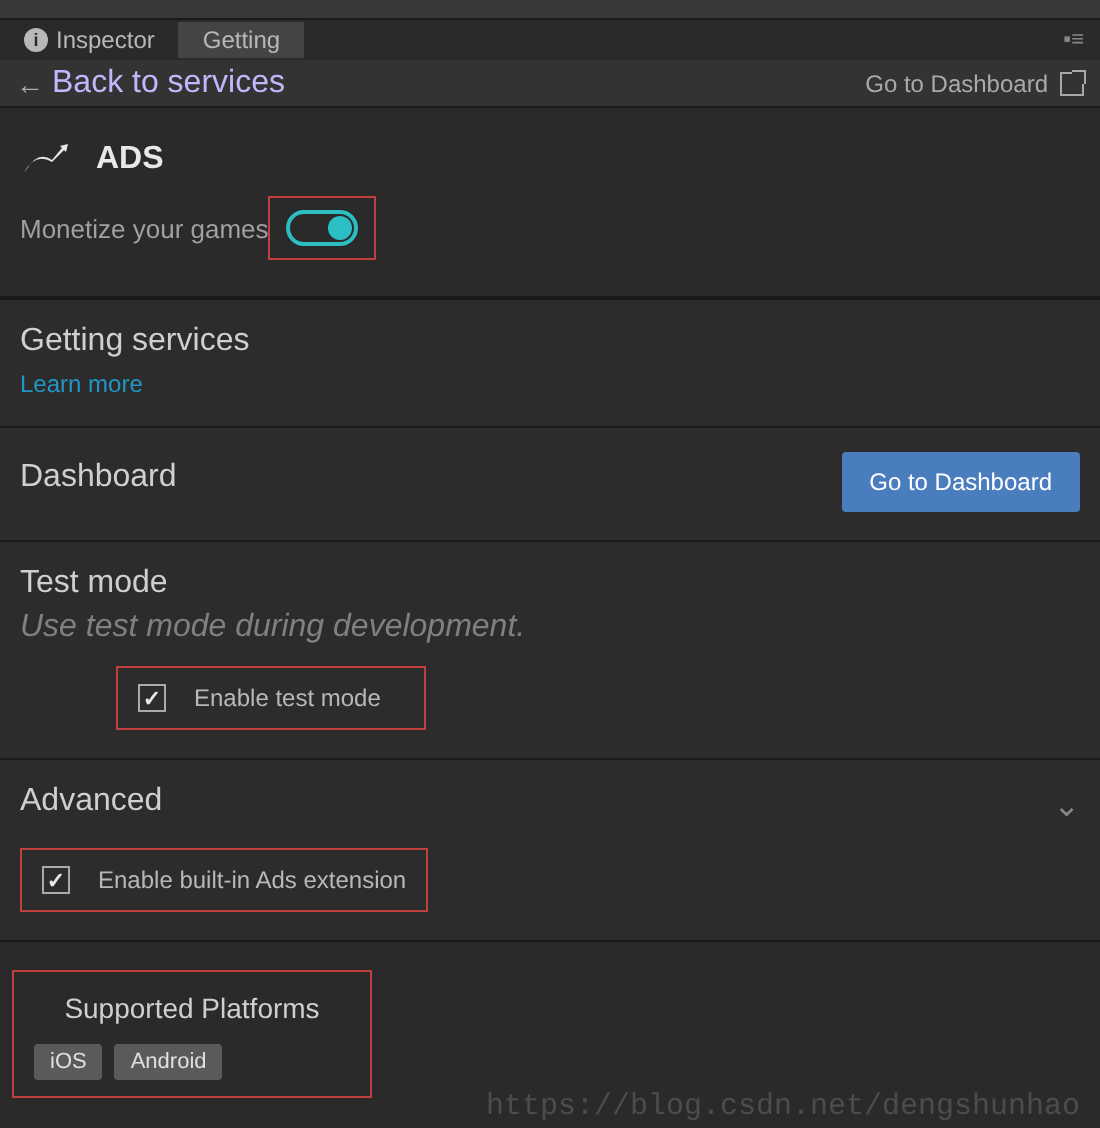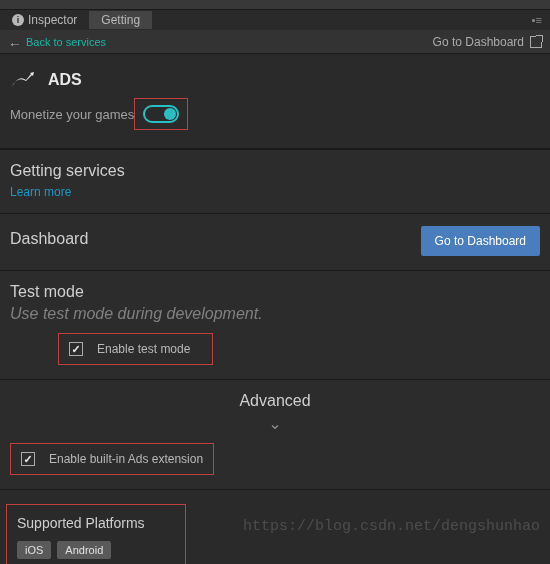--- a/index.html
+++ b/index.html
@@ -9,21 +9,21 @@
     
     .tabs-row { display: flex; height: 20px; background: #2a2a2a; align-items: center; }
     .tab { padding: 2px 12px; display: flex; align-items: center; gap: 4px; font-size: 12px; color: #b8b8b8; }
     .tab.inactive { background: #2a2a2a; }
     .tab.active { background: #444; }
     .tab .info-icon { width: 12px; height: 12px; border-radius: 50%; background: #b8b8b8; color: #2a2a2a; display: inline-flex; align-items: center; justify-content: center; font-size: 9px; font-weight: bold; }
     .tabs-right { margin-left: auto; margin-right: 8px; font-size: 11px; color: #888; }
     
     .subheader { display: flex; align-items: center; height: 24px; padding: 0 8px; background: #333; border-bottom: 1px solid #1a1a1a; }
     .back-arrow { font-size: 14px; color: #aaa; margin-right: 4px; }
-    .subheader-left { font-size: 11px; color: #14b8a6; }
+    .subheader-left { font-size: 16px; color: #c4b5fd; }
     .subheader-right { margin-left: auto; display: flex; align-items: center; gap: 6px; color: #aaa; font-size: 12px; }
     .open-icon { width: 12px; height: 12px; border: 1px solid #aaa; position: relative; }
     .open-icon::after { content: ''; position: absolute; width: 6px; height: 6px; border-top: 1px solid #aaa; border-right: 1px solid #aaa; top: -2px; right: -2px; background: #333; }
     
     .title-row { display: flex; align-items: center; padding: 14px 10px 6px; gap: 14px; }
     .title-icon { width: 24px; height: 24px; display: flex; align-items: center; justify-content: center; }
     .title-icon svg { fill: #e8e8e8; }
     .title-text { font-size: 16px; font-weight: bold; color: #e8e8e8; }
     
     .subtitle-row { display: flex; align-items: center; padding: 0 10px 18px; justify-content: flex-start; }
@@ -39,29 +39,29 @@
     
     .dashboard-row { display: flex; align-items: center; justify-content: space-between; }
     .dashboard-btn { background: #4a7dbd; color: #fff; border: none; padding: 8px 14px; font-size: 12px; border-radius: 2px; }
     
     .checkbox-row { display: flex; align-items: center; gap: 14px; border: 1px solid #c04040; padding: 8px 10px; margin-top: 10px; width: fit-content; }
     .checkbox-row.w155 { min-width: 155px; margin-left: 48px; }
     .checkbox { width: 14px; height: 14px; border: 1px solid #aaa; display: flex; align-items: center; justify-content: center; }
     .checkbox::after { content: '✓'; color: #e8e8e8; font-size: 11px; font-weight: bold; }
     .checkbox-label { font-size: 12px; color: #b8b8b8; }
     
-    .advanced-header { display: flex; align-items: center; justify-content: space-between; flex-direction: column; }
+    .advanced-header { display: flex; align-items: center; justify-content: space-between; }
     .chevron { font-size: 16px; color: #888; }
     
-    .platforms-block { border: 1px solid #c04040; padding: 10px 10px 8px; margin: 14px 6px; width: 180px; }
+    .platforms-block { border: 1px solid #c04040; padding: 10px 10px 8px; margin: 14px 6px; width: 180px; text-align: center; }
     .platforms-title { font-size: 14px; color: #cfcfcf; margin-bottom: 10px; font-weight: 300; }
     .platform-tags { display: flex; gap: 6px; }
     .tag { background: #5a5a5a; color: #e0e0e0; padding: 3px 8px; font-size: 11px; border-radius: 2px; }
     
-    .watermark { position: absolute; bottom: 29px; right: 10px; color: rgba(180,180,180,0.25); font-size: 15px; font-family: 'Courier New', monospace; }
+    .watermark { position: absolute; bottom: 2px; right: 10px; color: rgba(180,180,180,0.25); font-size: 15px; font-family: 'Courier New', monospace; }
     
     .divider { height: 1px; background: #1a1a1a; }
   </style>
 </head>
 <body>
 
 <div class="toolbar"></div>
 
 <div class="tabs-row">
   <div class="tab inactive">

